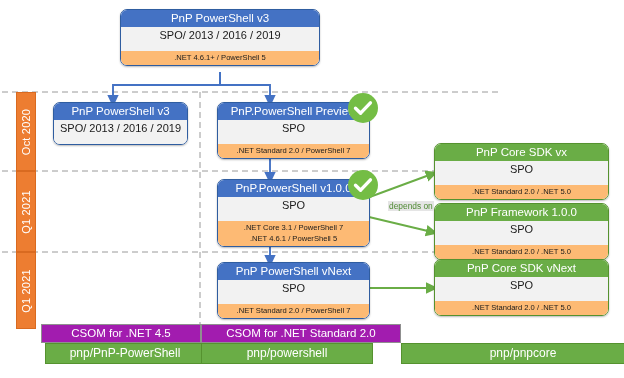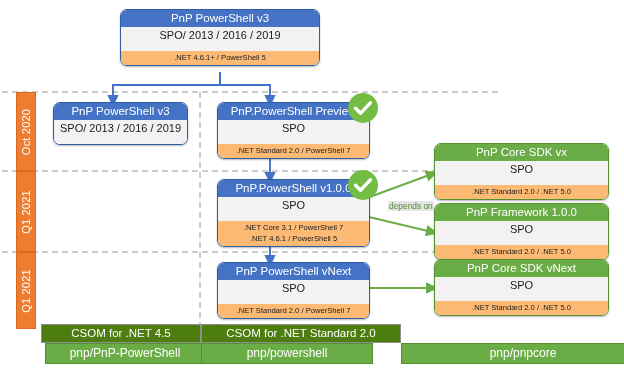--- a/index.html
+++ b/index.html
@@ -87,21 +87,21 @@
   
   .bar{
     position:absolute;
     box-sizing:border-box;
     color:#ffffff;
     text-align:center;
     white-space:nowrap;
     overflow:hidden;
   }
   .bar.grey{
-    background:#4d7c0f;
+    background:#a21caf;
     border:1px solid #8f8f8f;
     font-size:11.5px;
     line-height:17px;
     height:19px;
   }
   .bar.grn{
     background:#6aad46;
     border:1px solid #55922f;
     font-size:12px;
     line-height:19px;

